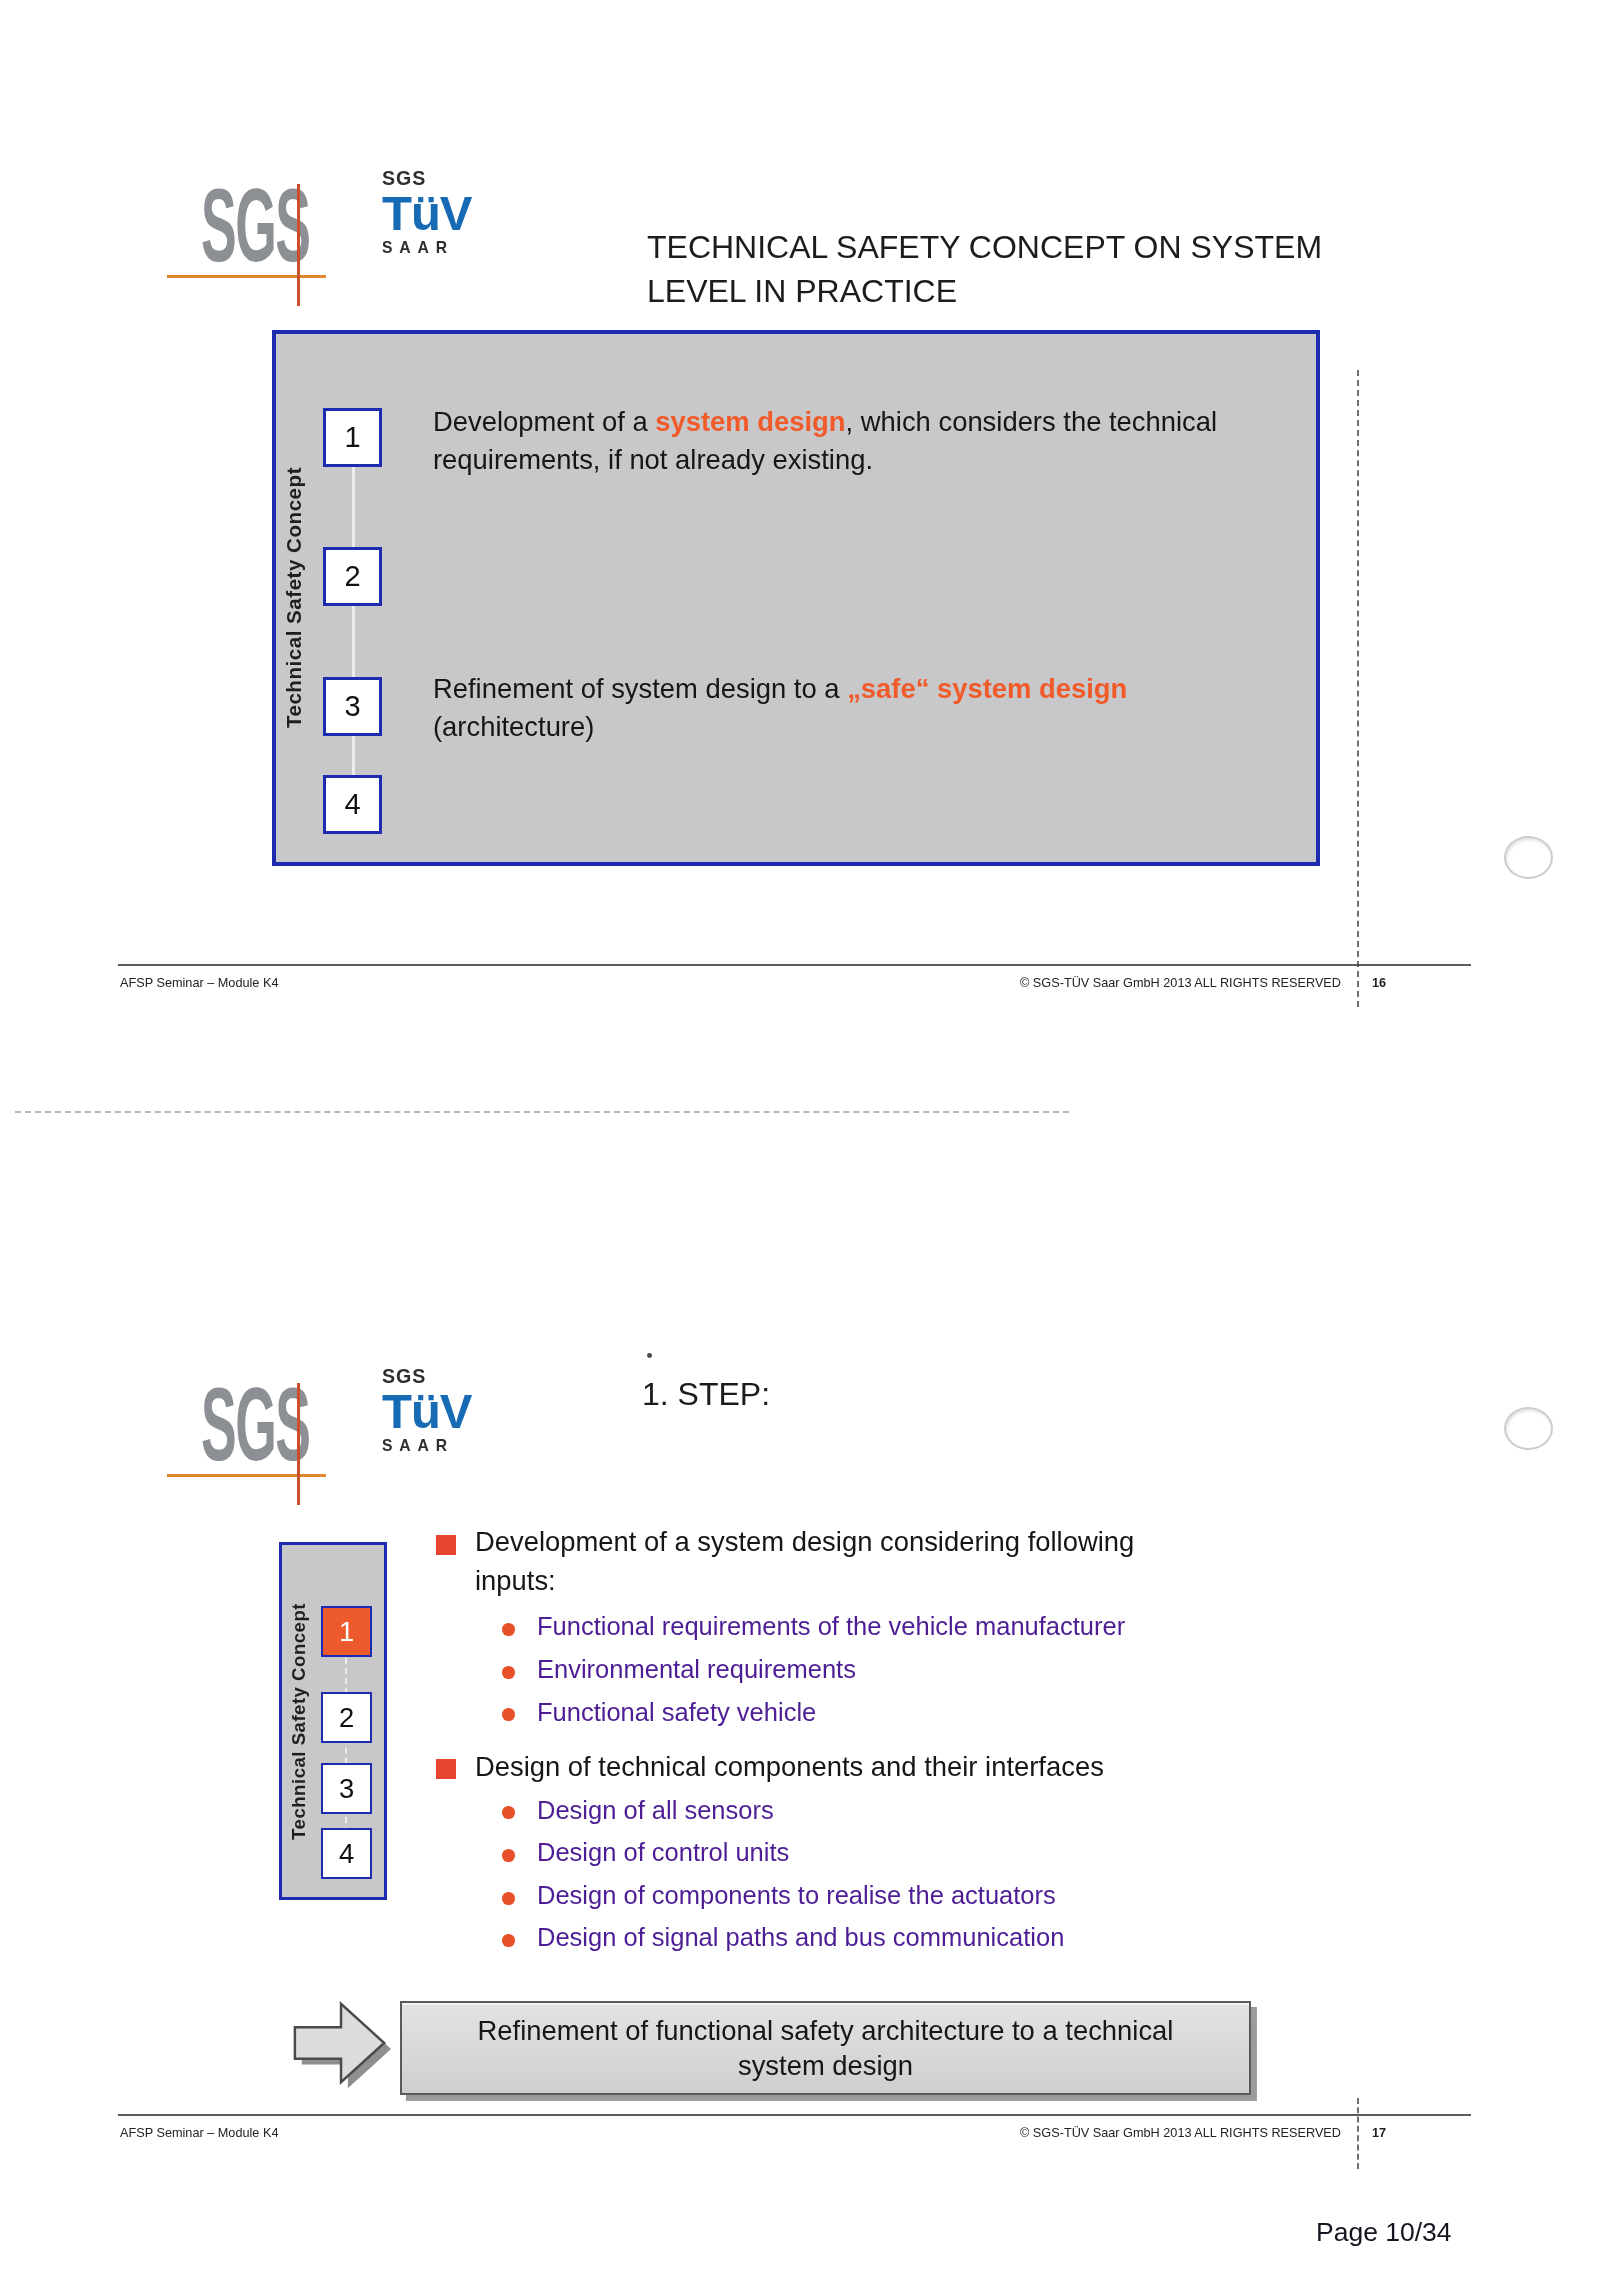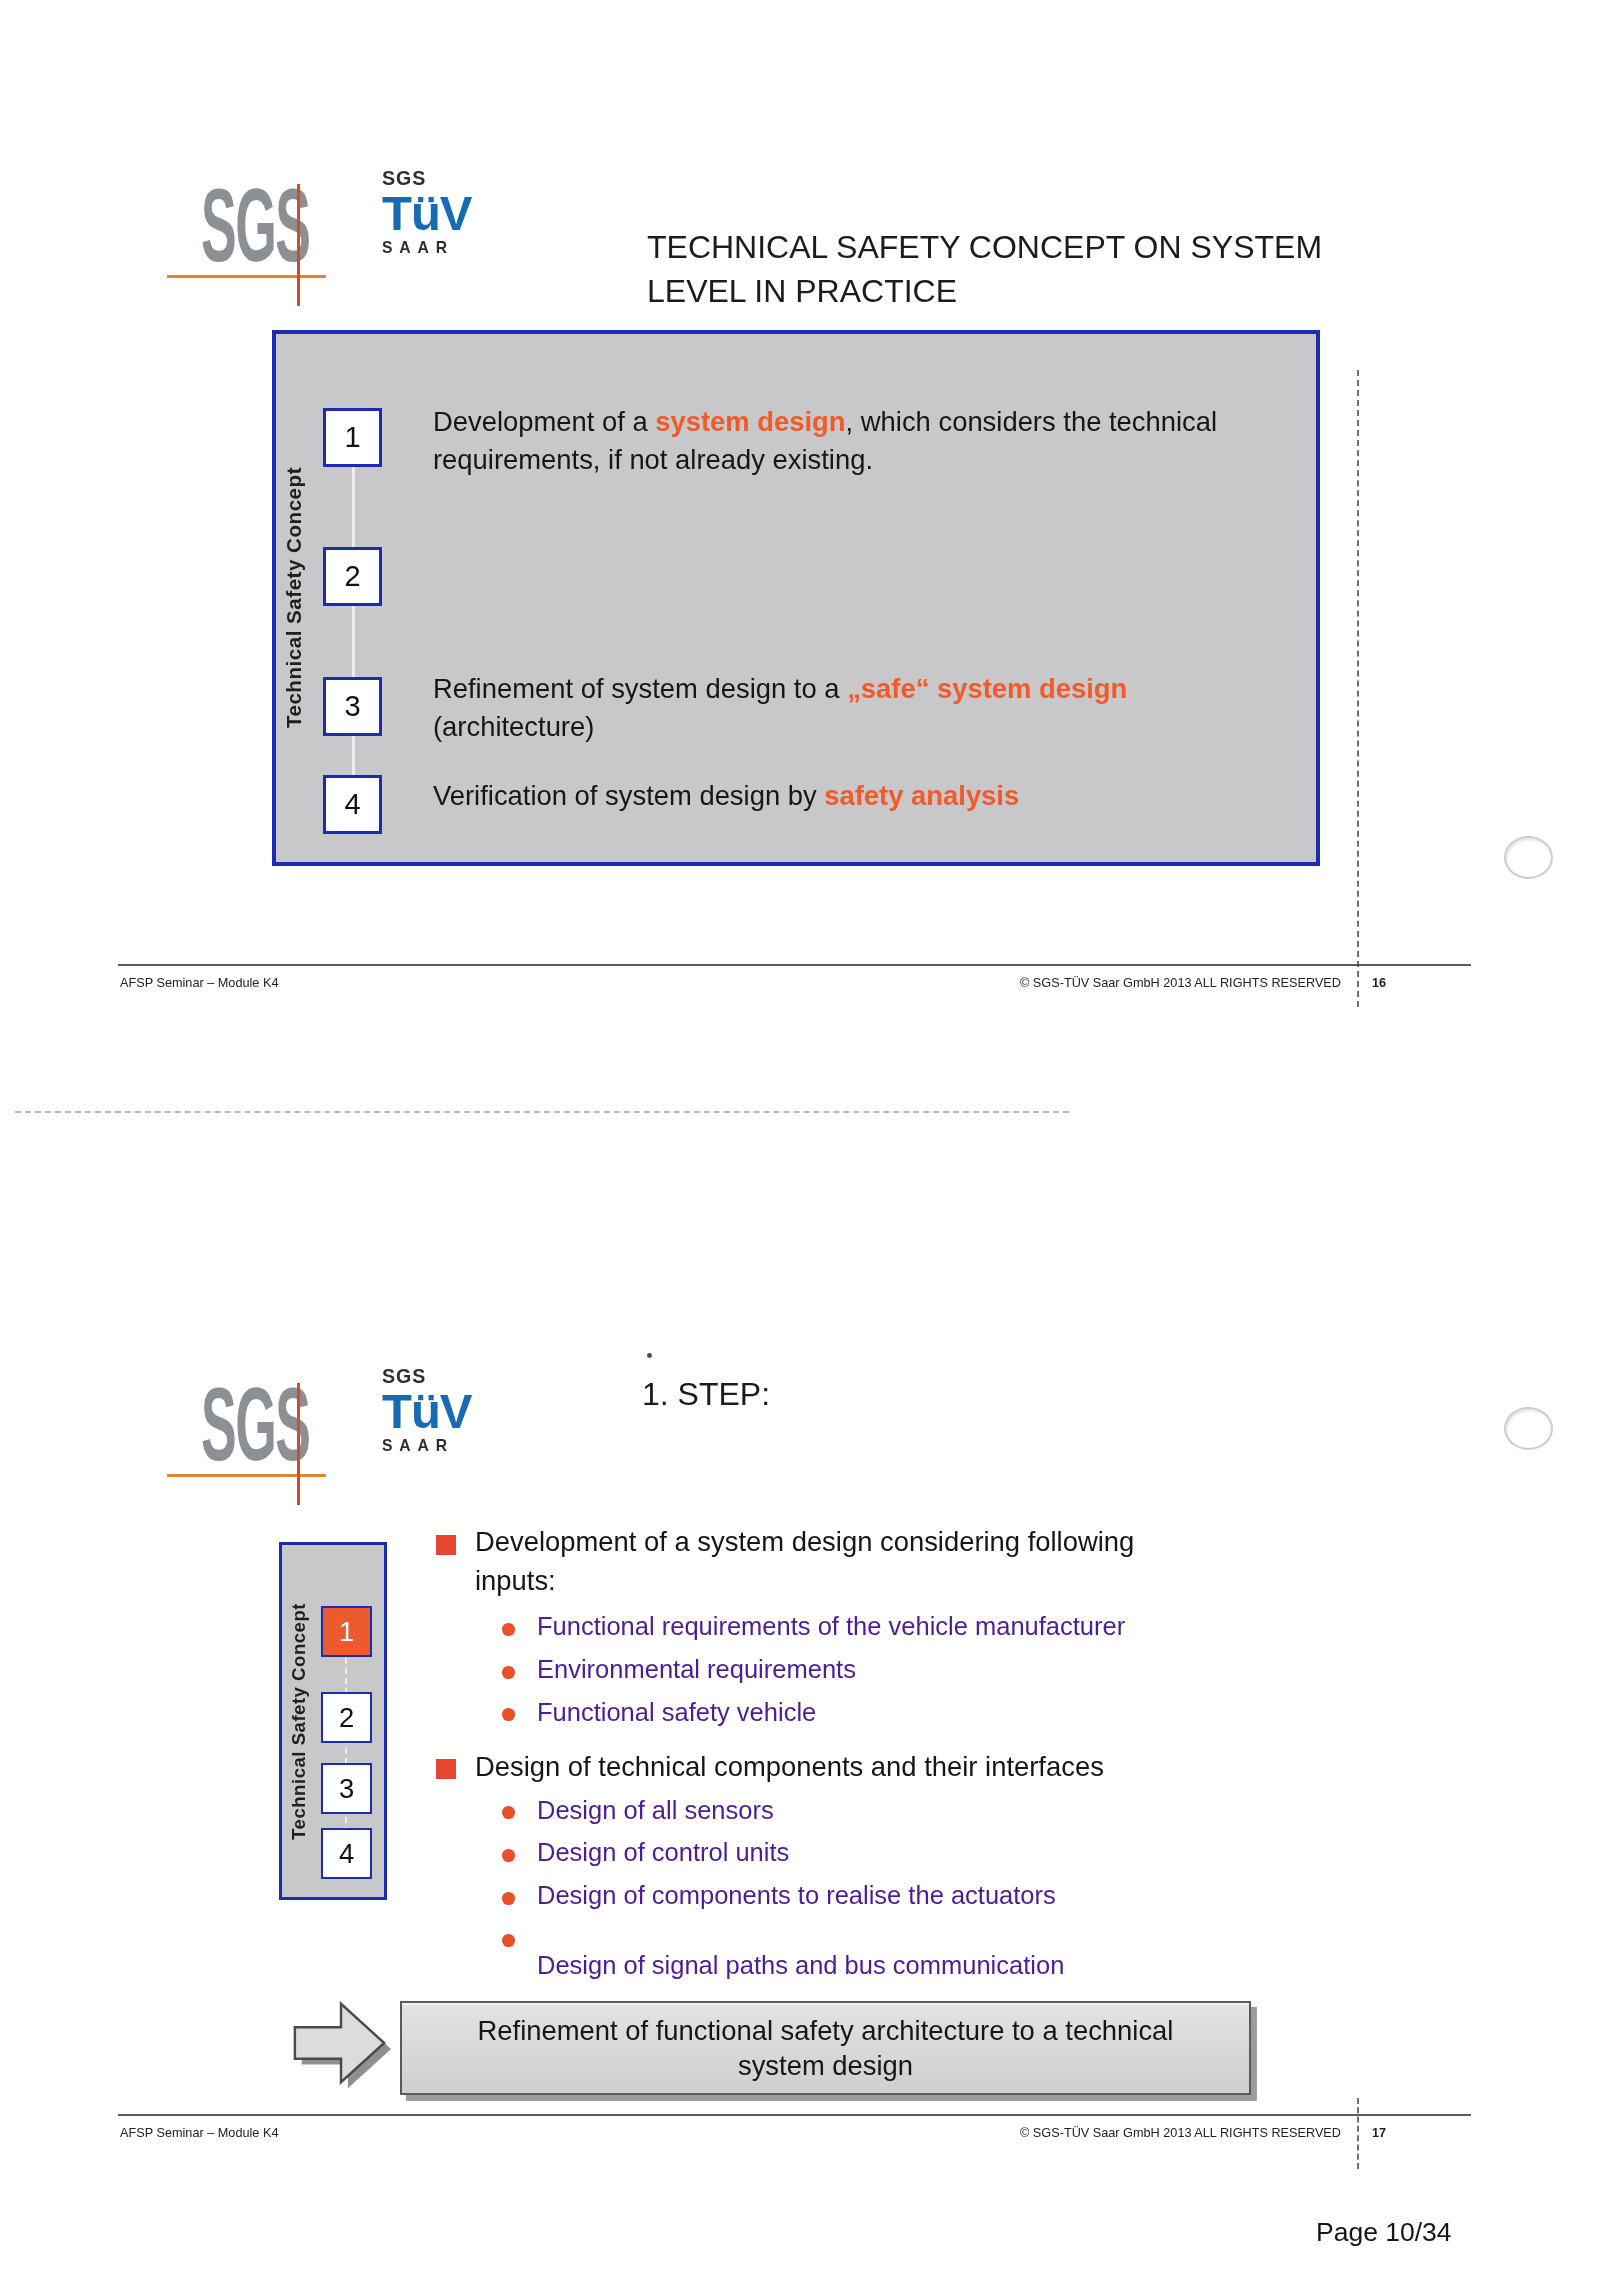--- a/index.html
+++ b/index.html
@@ -124,23 +124,20 @@
       <div class="numbox" style="top:441px;">
           <span>4</span>
         </div>
 
       <div class="step-text" style="top:69px;">
         <span>Development of a </span><span class="hl">system design</span><span>, which considers the technical requirements, if not already existing.</span>
       </div>
       <div class="step-text" style="top:336px;">
         <span>Refinement of system design to a </span><span class="hl">„safe“ system design</span><span> (architecture)</span>
       </div>
-      <div class="step-text" style="top:443px;">
-        <span>Verification of system design by </span><span class="hl">safety analysis</span><span></span>
-      </div>
     </div>
 
     <div class="side-vline" style="top:370px; height:637px;"></div>
     <div class="punch" style="left:1504px; top:836px;"></div>
 
     <div class="footer-rule" style="top:964px;"></div>
     <div class="footer-left" style="top:976px;">AFSP Seminar – Module K4</div>
     <div class="footer-right" style="top:976px;">© SGS-TÜV Saar GmbH 2013 ALL RIGHTS RESERVED</div>
     <div class="footer-page" style="top:976px;">16</div>
   </div>
@@ -201,21 +198,21 @@
     <div class="sq-bullet" style="left:436px; top:1759px;"></div>
     <div class="l1-text" style="left:475px; top:1747px; width:804px;">Design of technical components and their interfaces</div>
 
     <div class="dot-bullet" style="left:502px; top:1806px;"></div>
     <div class="l2-text" style="left:537px; top:1796px;">Design of all sensors</div>
     <div class="dot-bullet" style="left:502px; top:1849px;"></div>
     <div class="l2-text" style="left:537px; top:1838px;">Design of control units</div>
     <div class="dot-bullet" style="left:502px; top:1892px;"></div>
     <div class="l2-text" style="left:537px; top:1881px;">Design of components to realise the actuators</div>
     <div class="dot-bullet" style="left:502px; top:1934px;"></div>
-    <div class="l2-text" style="left:537px; top:1923px;margin-top:28px;">Design of signal paths and bus communication</div>
+    <div class="l2-text" style="left:537px; top:1923px;">Design of signal paths and bus communication</div>
 
     <div class="arrow-wrap">
       <svg width="110" height="106" viewBox="0 0 112 108">
         <polygon points="15,44 62,44 62,20 106,60 62,100 62,76 15,76" fill="#8f8f8f"></polygon>
         <polygon points="8,38 55,38 55,14 99,54 55,94 55,70 8,70" fill="#dcdcde" stroke="#4a4a4a" stroke-width="2.5"></polygon>
       </svg>
     </div>
 
     <div class="banner">Refinement of functional safety architecture to a technical system design</div>
 

